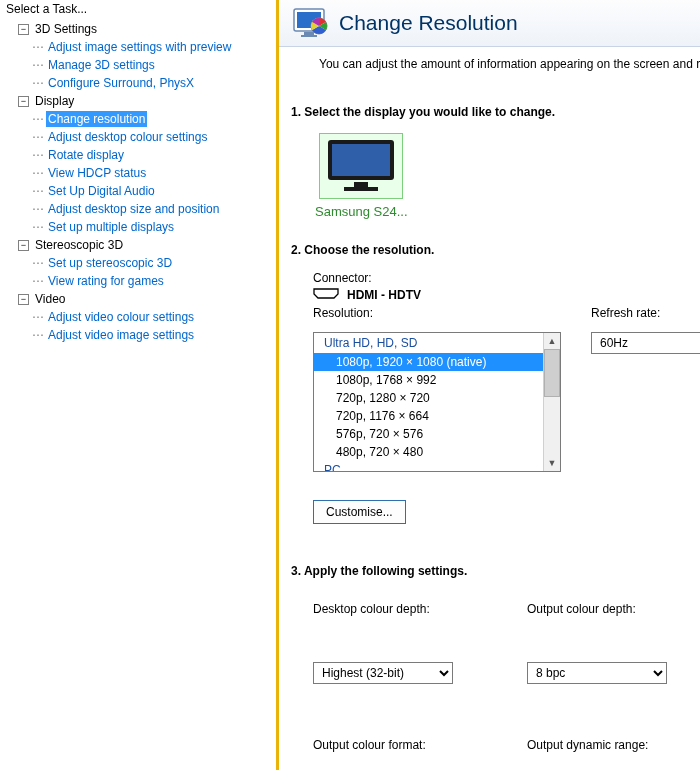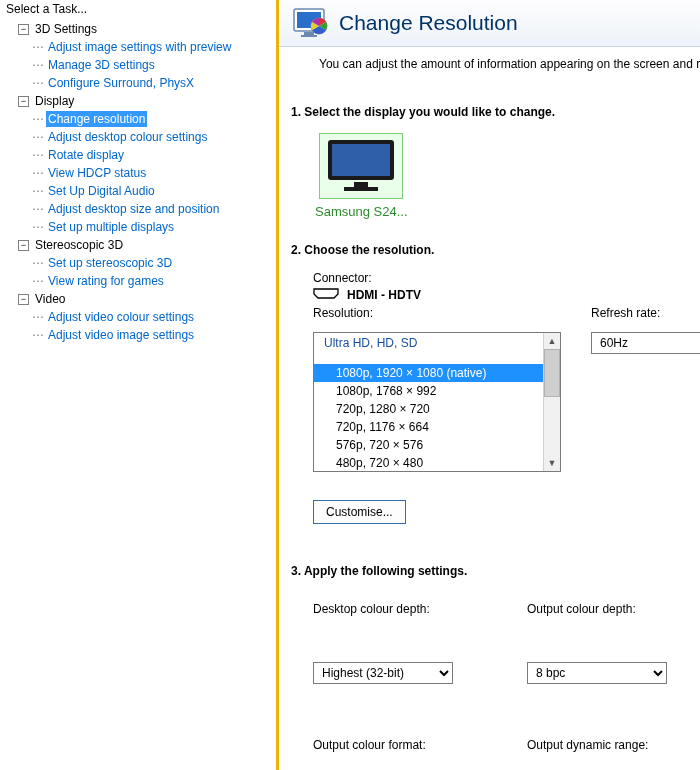--- a/index.html
+++ b/index.html
@@ -146,21 +146,21 @@
   overflow: hidden;
   position: relative;
 }
 .listbox-inner {
   position: absolute;
   left:0; top:0; right:16px; bottom:0;
   overflow: hidden;
 }
 .list-header {
   color: #1a4fa0;
-  padding: 3px 8px 14px 10px;
+  padding: 3px 8px 3px 10px;
 }
 .list-item {
   padding: 2px 0 2px 22px;
   cursor: pointer;
 }
 .list-item.selected {
   background: #1e90ff;
   color: #fff;
 }
 .list-item.cutoff { color:#1a4fa0; padding-left:10px;}

